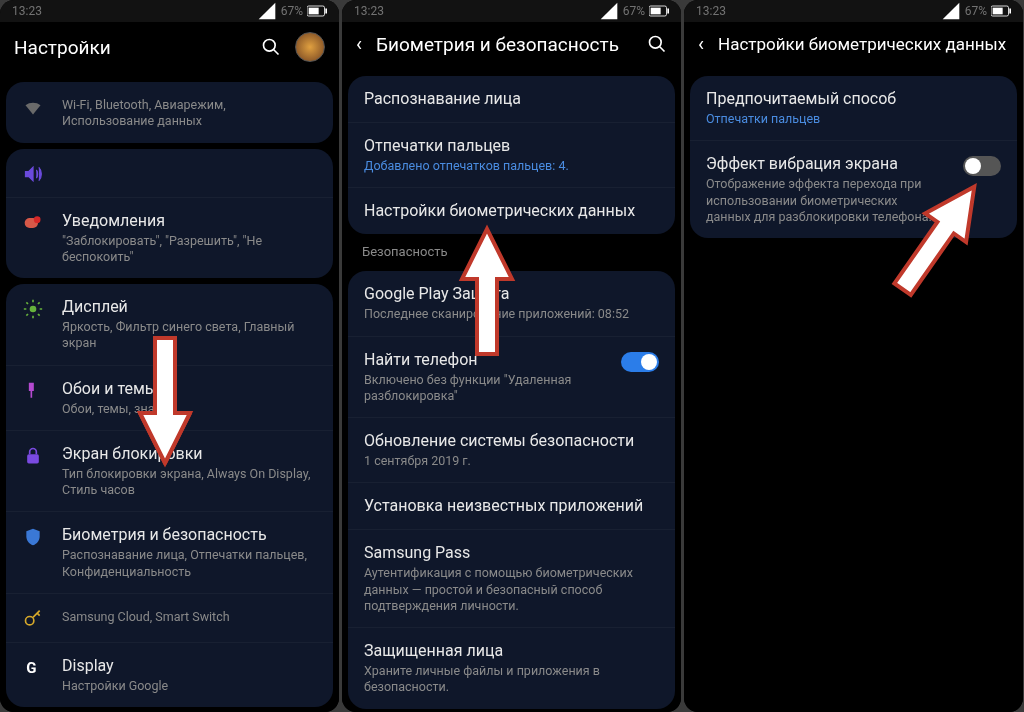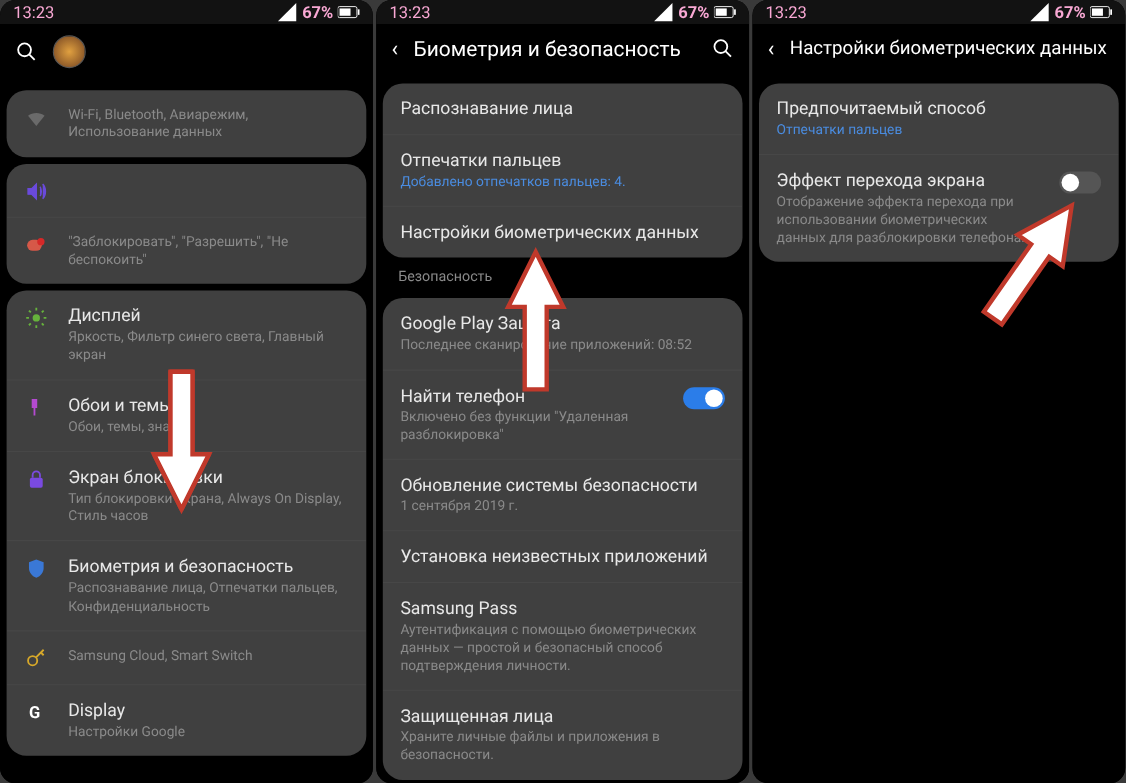--- a/index.html
+++ b/index.html
@@ -21,25 +21,25 @@
     border-radius: 14px;
     overflow: hidden;
     position: relative;
   }
   .statusbar {
     height: 22px;
     display: flex;
     justify-content: space-between;
     align-items: center;
     padding: 0 12px;
-    color: #f9a8d4;
-    font-size: 15px;
+    color: #737373;
+    font-size: 12px;
     background: #121212;
   }
-  .status-right { display: flex; align-items: center; gap: 4px; font-weight: bold; }
+  .status-right { display: flex; align-items: center; gap: 4px; }
   .header {
     display: flex;
     align-items: center;
     padding: 10px 14px 14px 14px;
     gap: 14px;
     background: #000;
   }
   .header .title {
     color: #fff;
     font-size: 19px;
@@ -48,21 +48,21 @@
   }
   .header .back { color: #fff; font-size: 20px; }
   .avatar {
     width: 30px; height: 30px; border-radius: 50%;
     background: radial-gradient(circle, #e0a040 0%, #704020 100%);
     border: 1px solid #555;
   }
   .search-icon { color: #fff; }
   .list { flex: 1; overflow-y: hidden; background: #000; }
   .group {
-    background: #404040;
+    background: #0f172a;
     border-radius: 18px;
     margin: 6px 6px;
     overflow: hidden;
   }
   .item {
     display: flex;
     padding: 13px 16px;
     gap: 18px;
     align-items: flex-start;
     position: relative;
@@ -127,20 +127,21 @@
         </svg>
       <span>67%</span>
       <svg class="icon" viewBox="0 0 24 12" width="18" height="10">
           <rect x="0" y="0" width="21" height="12" rx="2" fill="none" stroke="#fff"></rect>
           <rect x="2" y="2" width="12" height="8" fill="#fff"></rect>
           <rect x="22" y="3" width="2" height="6" fill="#fff"></rect>
         </svg>
     </span>
   </div>
   <div class="header">
+    <span class="title">Настройки</span>
     <svg class="icon search-icon" viewBox="0 0 24 24">
         <circle cx="10" cy="10" r="7" fill="none" stroke="#fff" stroke-width="2"></circle>
         <line x1="15" y1="15" x2="21" y2="21" stroke="#fff" stroke-width="2"></line>
       </svg>
     <div class="avatar"></div>
   </div>
   <div class="list">
     <div class="group">
       <div class="item">
         <span class="icon-col ic-wifi">
@@ -163,20 +164,21 @@
           </span>
       </div>
       <div class="item">
         <span class="icon-col ic-notif">
             <svg class="icon" viewBox="0 0 24 24">
               <rect x="2" y="6" width="16" height="12" rx="6" fill="currentColor"></rect>
               <circle cx="17" cy="8" r="4" fill="#d62828"></circle>
             </svg>
           </span>
         <div class="text-col">
+          <div class="item-title">Уведомления</div>
           <div class="item-sub">"Заблокировать", "Разрешить", "Не беспокоить"</div>
         </div>
       </div>
     </div>
     <div class="group">
       <div class="item">
         <span class="icon-col ic-display">
             <svg class="icon" viewBox="0 0 24 24">
               <circle cx="12" cy="12" r="4" fill="currentColor"></circle>
               <g stroke="currentColor" stroke-width="2">
@@ -373,21 +375,21 @@
   <div class="list">
     <div class="group">
       <div class="item">
         <div class="text-col">
           <div class="item-title">Предпочитаемый способ</div>
           <div class="item-sub link">Отпечатки пальцев</div>
         </div>
       </div>
       <div class="item">
         <div class="text-col">
-          <div class="item-title">Эффект перехода экрана</div>
+          <div class="item-title">Эффект вибрация экрана</div>
           <div class="item-sub">Отображение эффекта перехода при использовании биометрических данных для разблокировки телефона.</div>
         </div>
         <div class="toggle off">
             <div class="knob"></div>
           </div>
       </div>
     </div>
   </div>
   <svg class="arrow" style="top:170px;left:218px;transform:rotate(215deg)" viewBox="0 0 70 140">
     <path d="M25 10 h20 v75 h15 L35 135 L10 85 h15 z" fill="#fff" stroke="#c0392b" stroke-width="4"></path>

